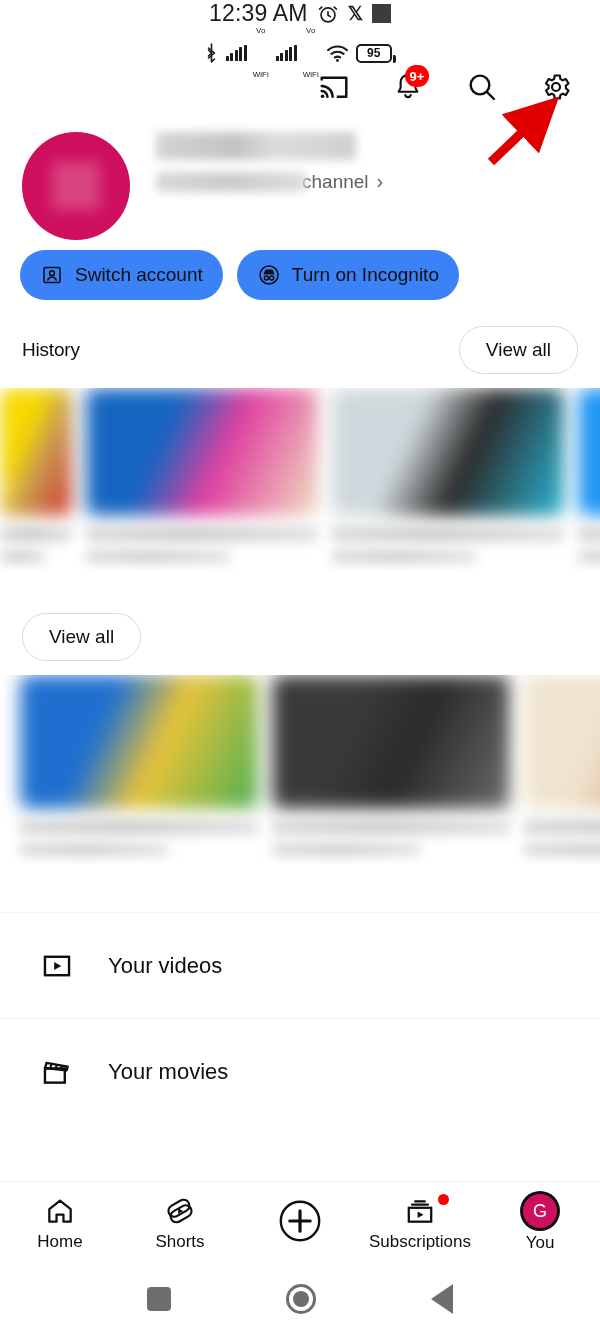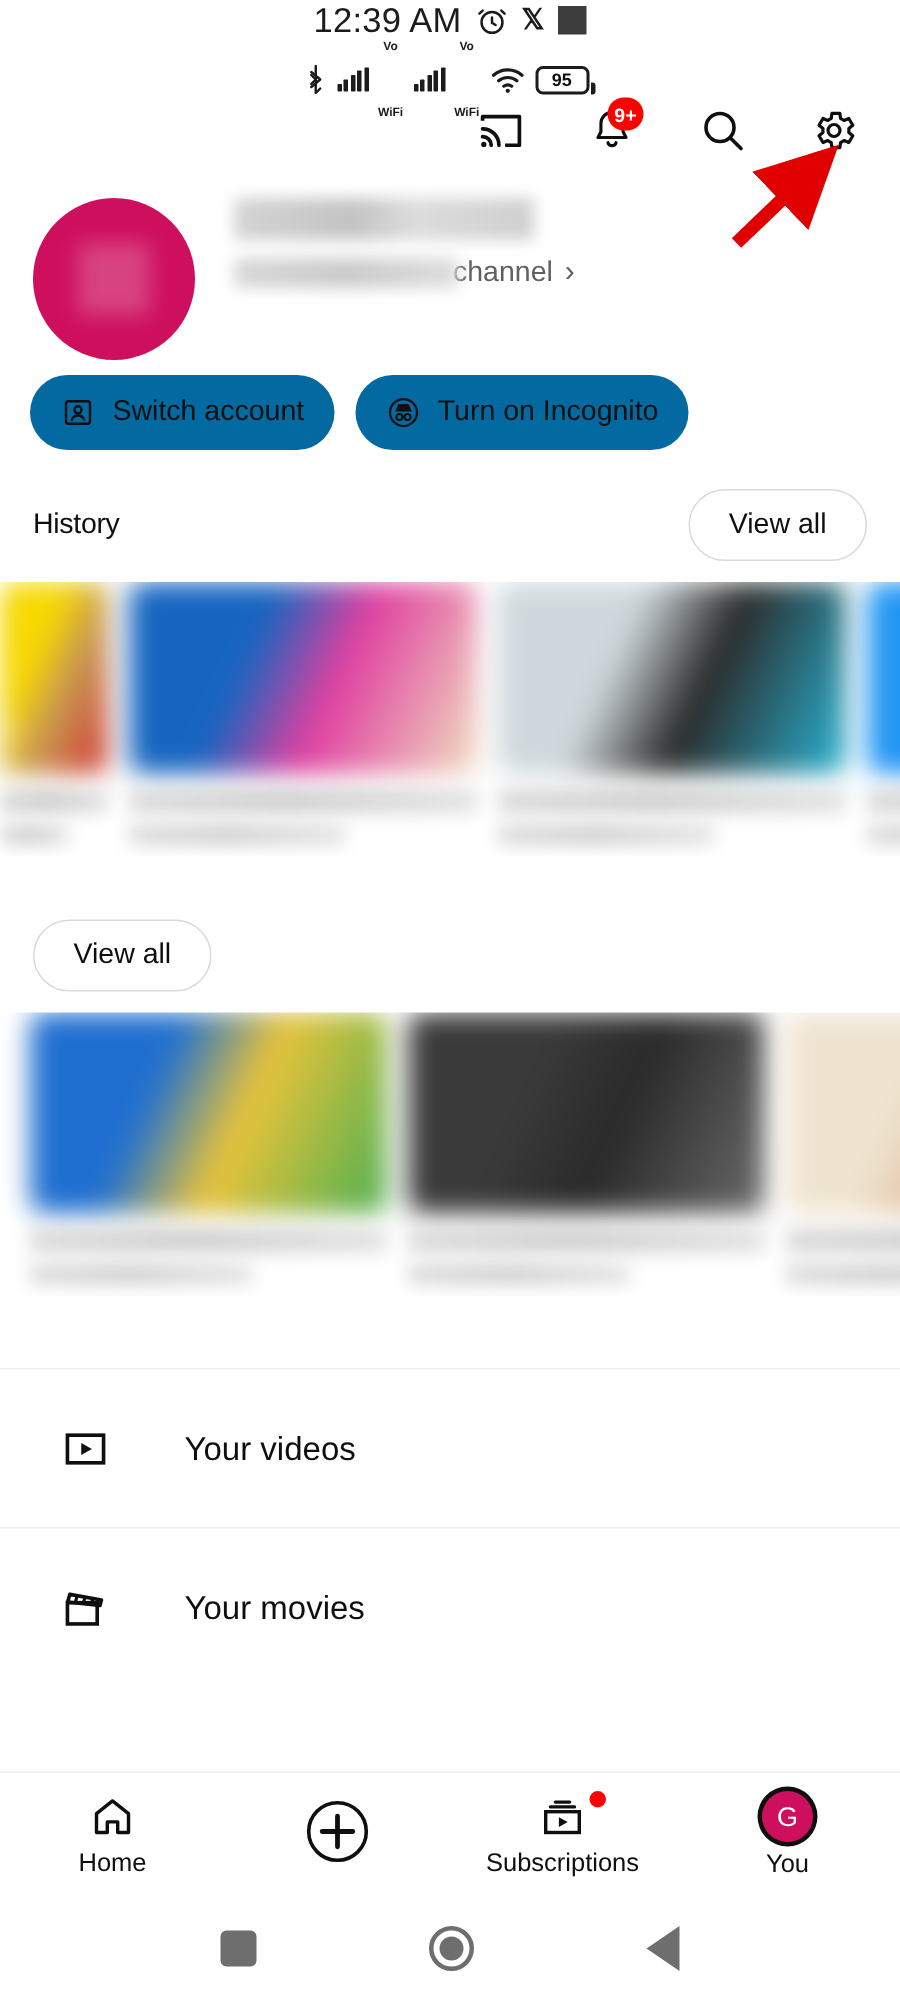--- a/index.html
+++ b/index.html
@@ -16,21 +16,21 @@
   .statusbar {
     height: 56px; display: flex; align-items: center;
     padding: 0 18px; justify-content: space-between; flex-direction: column;
   }
   .sb-left { display: flex; align-items: center; gap: 9px; }
   .sb-time { font-size: 23px; font-weight: 500; letter-spacing: .2px; color:#1b1b1b; }
   .sb-right { display: flex; align-items: center; gap: 7px; }
   .sq-icon { width: 19px; height: 19px; background: #3c3c3c; }
   .x-icon { font-size: 19px; font-weight: 700; color:#1b1b1b; line-height:1; }
   .vo-wifi { display:flex; flex-direction:column; align-items:center; justify-content:flex-end;
-             font-size: 8px; line-height: 8px; font-weight: 700; color:#1b1b1b; margin-left:-1px;gap:36px;}
+             font-size: 8px; line-height: 8px; font-weight: 400; color:#1b1b1b; margin-left:-1px;gap:36px;}
   .bars { display:flex; align-items:flex-end; gap:1.5px; height: 16px; }
   .bars i { width: 3px; background:#1b1b1b; display:block; border-radius:.5px;}
   .bars i:nth-child(1){height:5px}.bars i:nth-child(2){height:8px}
   .bars i:nth-child(3){height:11px}.bars i:nth-child(4){height:14px}.bars i:nth-child(5){height:16px}
   .battery { display:flex; align-items:flex-end; }
   .bat-body { width: 36px; height: 19px; border: 2px solid #1b1b1b; border-radius: 5px;
               display:flex; align-items:center; justify-content:center; font-size: 12px; font-weight:600;}
   .bat-cap { width:3px; height:8px; background:#1b1b1b; border-radius:0 2px 2px 0; margin-left:1.5px;}
 
   
@@ -60,21 +60,21 @@
   .handle-blur { height: 20px; width: 150px; border-radius: 3px;
                  background: linear-gradient(90deg,#d8d8d8,#cacaca 50%,#dedede);
                  filter: blur(5px); }
   .channel-link { display:flex; align-items:center; gap: 8px; font-size: 19px; color:#606060;
                   margin-left: -4px; white-space: nowrap; }
   .chev { font-size: 20px; color:#606060; }
 
   
   .chips { display:flex; gap: 14px; padding: 22px 20px 0 20px; }
   .chip { display:flex; align-items:center; gap: 11px; height: 50px; padding: 0 20px;
-          background: #0369a1; border-radius: 25px; font-size: 19px; color:#0f0f0f;
+          background: #3b82f6; border-radius: 25px; font-size: 19px; color:#0f0f0f;
           white-space: nowrap; cursor:pointer; }
 
   
   .sec-head { display:flex; align-items:center; justify-content:space-between;
               padding: 26px 22px 14px 22px; }
   .sec-title { font-size: 19px; font-weight: 400; letter-spacing: -.2px; }
   .viewall { border: 1px solid #d9d9d9; border-radius: 25px; height: 48px; padding: 0 26px;
              display:flex; align-items:center; justify-content:center; font-size: 19px;
              background:#fff; color:#0f0f0f; cursor:pointer; }
 
@@ -82,21 +82,21 @@
   .shelf { display:flex; gap: 14px; padding: 0 0 0 0; overflow:hidden; }
   .card { flex: 0 0 auto; }
   .thumb { border-radius: 10px; filter: blur(9px); position: relative; }
   .meta { margin-top: 10px; }
   .meta .l1, .meta .l2 {
       height: 16px; border-radius: 3px; filter: blur(6px);
       background: linear-gradient(90deg,#dadada,#cdcdcd 45%,#e2e2e2); margin-bottom: 8px; }
   .meta .l2 { width: 62%; height: 13px; }
 
   
-  .list-row { display:flex; align-items:center; gap: 49px; height: 106px;
+  .list-row { display:flex; align-items:center; gap: 34px; height: 106px;
               padding: 0 22px 0 40px; border-top: 1px solid #f0f0f0; cursor:pointer; }
   .list-label { font-size: 22px; color:#0f0f0f; }
 
   
   .bottomnav { position:absolute; left:0; bottom: 68px; width:600px; height: 84px;
                background:#fff; border-top: 1px solid #f0f0f0;
                display:flex; align-items:center; justify-content:space-around; }
   .nav-item { display:flex; flex-direction:column; align-items:center; gap: 5px;
               width: 110px; cursor:pointer; position: relative; }
   .nav-label { font-size: 17px; color:#0f0f0f; }
@@ -333,20 +333,28 @@
   </div>
 
   <div class="bottomnav">
     <div class="nav-item">
       <svg width="32" height="32" viewBox="0 0 24 24">
         <path d="M4 10.6 12 4.2l8 6.4V20h-5.4v-5.3H9.4V20H4z" fill="none" stroke="#0f0f0f" stroke-width="1.7" stroke-linejoin="round"></path>
       </svg>
       <span class="nav-label">Home</span>
     </div>
     <div class="nav-item">
+      <svg width="32" height="32" viewBox="0 0 24 24">
+        <path d="M14.6 3.6a4.4 4.4 0 0 1 2 8.3l-6.6 3.8a4.4 4.4 0 0 1-4.5-7.6l6.6-3.8a4.4 4.4 0 0 1 2.5-.7z" fill="none" stroke="#0f0f0f" stroke-width="1.6"></path>
+        <path d="M9.4 20.4a4.4 4.4 0 0 1-2-8.3l6.6-3.8a4.4 4.4 0 0 1 4.5 7.6l-6.6 3.8a4.4 4.4 0 0 1-2.5.7z" fill="none" stroke="#0f0f0f" stroke-width="1.6"></path>
+        <path d="M10.6 9.9 14.4 12l-3.8 2.2z" fill="#0f0f0f"></path>
+      </svg>
+      <span class="nav-label">Shorts</span>
+    </div>
+    <div class="nav-item">
       <svg width="48" height="48" viewBox="0 0 24 24">
         <circle cx="12" cy="12" r="9.6" fill="none" stroke="#0f0f0f" stroke-width="1.2"></circle>
         <path d="M12 6.9v10.2M6.9 12h10.2" stroke="#0f0f0f" stroke-width="1.6" stroke-linecap="round"></path>
       </svg>
       <span class="nav-label"></span>
     </div>
     <div class="nav-item">
       <svg width="32" height="32" viewBox="0 0 24 24">
         <rect x="3.6" y="9.6" width="16.8" height="10.4" fill="none" stroke="#0f0f0f" stroke-width="1.7"></rect>
         <path d="M6 7.2h12M8.4 4.8h7.2" stroke="#0f0f0f" stroke-width="1.7" stroke-linecap="round"></path>

